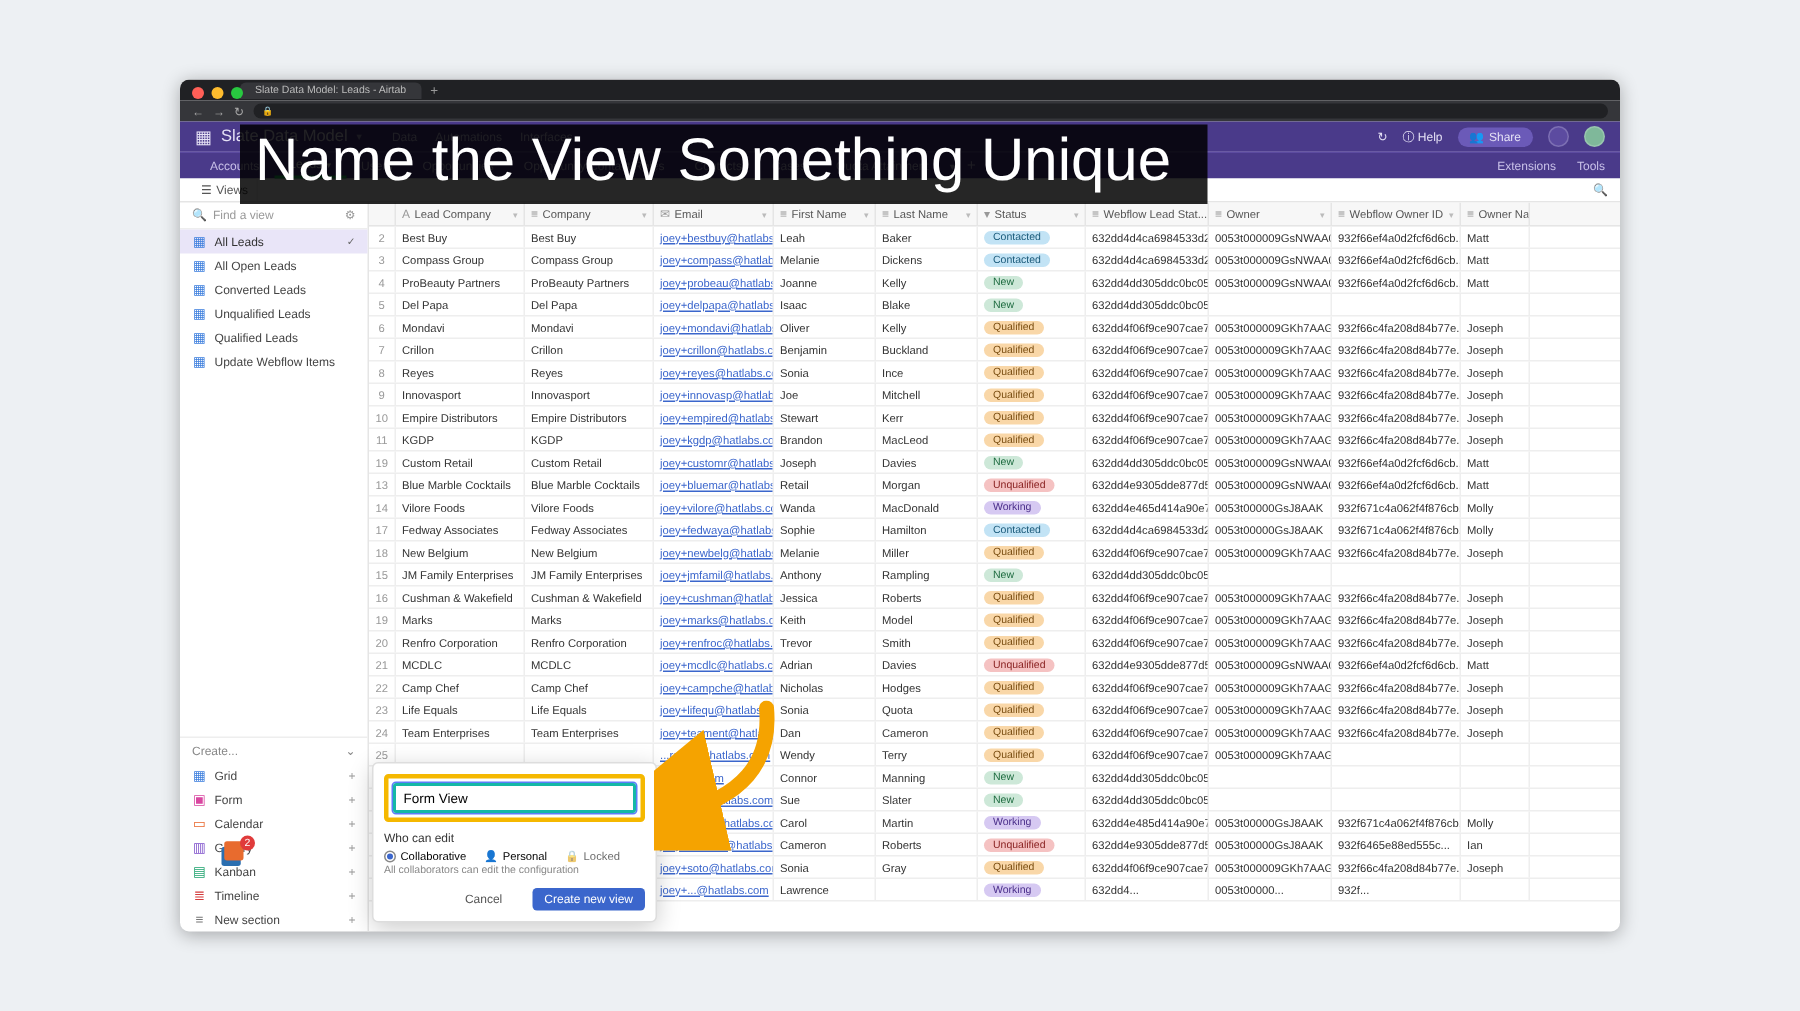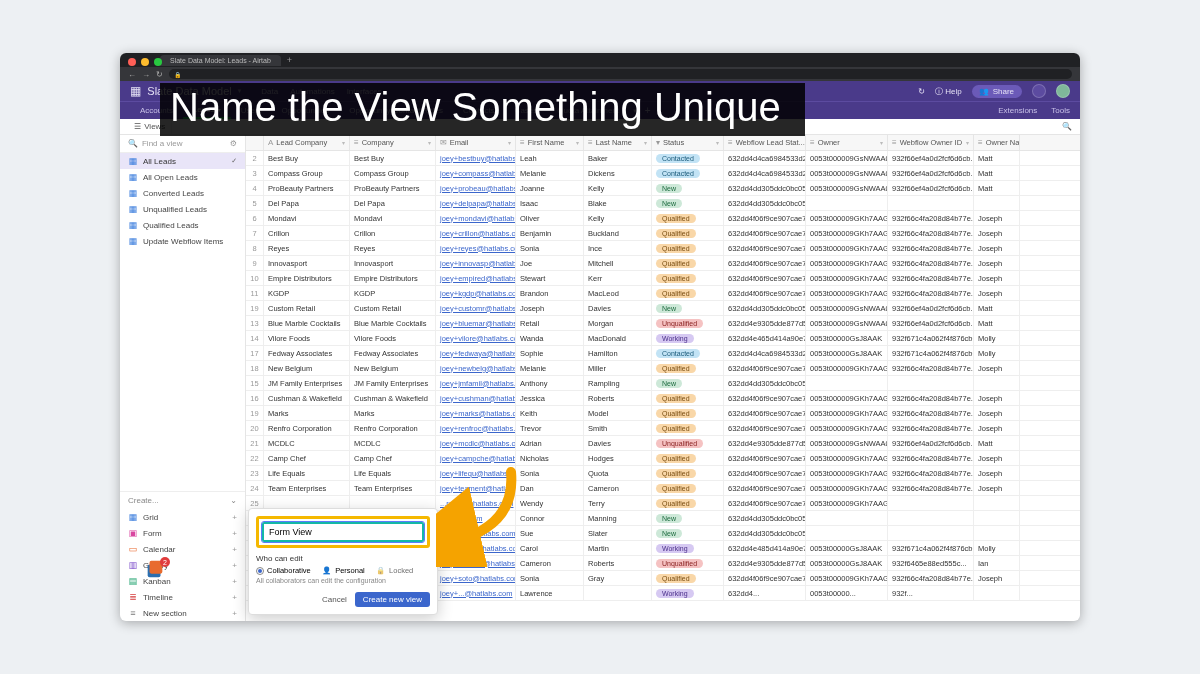--- a/index.html
+++ b/index.html
@@ -305,21 +305,21 @@
   }
   .who-edit { margin-top: 6px; font-size: 8px; color: #333; }
   .radio-row { display: flex; gap: 12px; margin-top: 3px; font-size: 7.5px; align-items: center;}
   .radio-opt { display: flex; align-items: center; gap: 3px; }
   .radio-dot {
     width: 8px; height: 8px; border: 1px solid #888; border-radius: 50%;
     display: inline-flex; align-items: center; justify-content: center;
   }
   .radio-dot.sel::after { content:''; width: 4px; height: 4px; border-radius: 50%; background: #3b66cc; }
   .helper { font-size: 7px; color: #888; margin-top: 2px;}
-  .dialog-buttons { display: flex; justify-content: flex-end; gap: 8px; margin-top: 8px; align-items: center;}
+  .dialog-buttons { display: flex; justify-content: flex-end; gap: 20px; margin-top: 8px; align-items: center;}
   .btn-cancel { color: #555; font-size: 8px; }
   .btn-create {
     background: #3b66cc; color: #fff; padding: 3px 8px;
     border-radius: 3px; font-size: 8px;
   }
 
   
   .arrow-svg {
     position: absolute;
     left: 316px;

